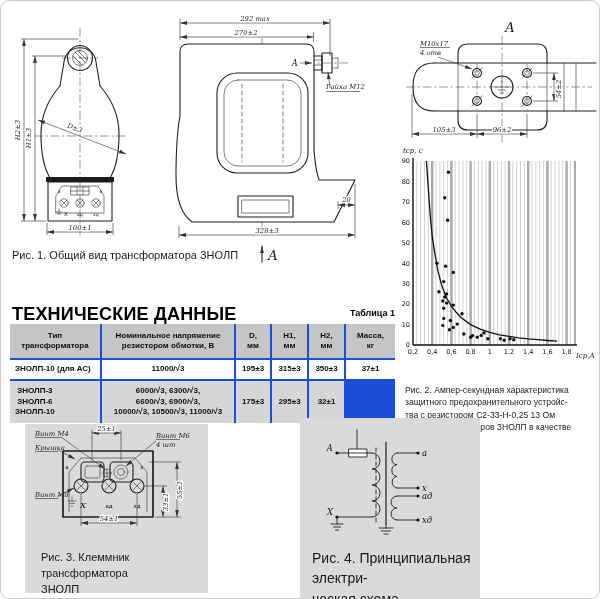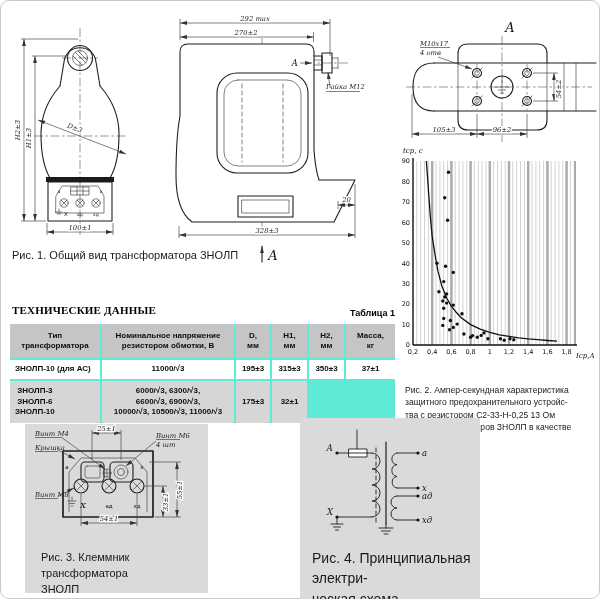--- a/index.html
+++ b/index.html
@@ -17,25 +17,25 @@
   svg text{font-family:"Liberation Sans",sans-serif;}
   svg text.dim{font:italic 6.8px "DejaVu Serif",serif;fill:#222;}
   svg text.dimh{paint-order:stroke;stroke:#fff;stroke-width:2.5px;}
   svg text.small{font:4.5px "DejaVu Sans",sans-serif;fill:#111;}
   svg text.tiny{font:5.5px "DejaVu Sans",sans-serif;fill:#111;}
   svg text.term{font:italic 8.5px "DejaVu Serif",serif;fill:#111;}
   svg text.viewA{font:italic 13px "DejaVu Serif",serif;fill:#111;}
   svg text.tick{font:6.5px "DejaVu Sans",sans-serif;fill:#111;}
   svg text.axlab{font:italic 7px "DejaVu Serif",serif;fill:#111;}
   .caption{font-size:11px;line-height:1.45;color:#1a1a1a;white-space:pre-line;}
-  .section-title{font-size:11px;font-weight:700;letter-spacing:.2px;color:#000;font-family:Liberation Serif, serif;}
+  .section-title{font-size:18px;font-weight:700;letter-spacing:.2px;color:#000;}
   .table-label{font-size:9px;font-weight:700;text-align:right;color:#000;}
   #table-grid{position:absolute;left:10px;top:324px;display:grid;
     grid-template-columns:90px 132px 34px 35px 35px 49px;
-    grid-template-rows:34px 19px 42px;gap:2px;background:#5eead4;}
+    grid-template-rows:34px 19px 42px;gap:2px;background:#1d4ed8;}
   .cell{display:flex;align-items:center;justify-content:center;text-align:center;
     font-weight:700;font-size:8px;line-height:1.3;white-space:pre-line;color:#0d0d0d;}
   .th{background:#c5c5c5;}
   .td.r0{background:#fff;}
   .td.r1{background:#d6d6d6;}
   .td.c0{justify-content:flex-start;text-align:center;padding-left:5px;}
   .graybox{background:#dadada;}
 </style>
 </head>
 <body>
@@ -360,20 +360,21 @@
     <div class="cell td r0 c3">315±3</div>
     <div class="cell td r0 c4">350±3</div>
     <div class="cell td r0 c5">37±1</div>
     <div class="cell td r1 c0">ЗНОЛП-3
 ЗНОЛП-6
 ЗНОЛП-10</div>
     <div class="cell td r1 c1">6000/√3, 6300/√3,
 6600/√3, 6900/√3,
 10000/√3, 10500/√3, 11000/√3</div>
     <div class="cell td r1 c2">175±3</div>
+    <div class="cell td r1 c3">295±3</div>
     <div class="cell td r1 c5">32±1</div>
   </div>
 
 <div class="graybox abs" style="left:25px;top:424px;width:183px;height:169px">
   <svg width="183" height="122" viewBox="0 0 183 122">
     <g class="ln">
       <rect x="38" y="27" width="90" height="66" class="bold"></rect>
       <path class="thin" d="M44,88 L44,48 L56,34 L110,34 L122,48 L122,88"></path>
       <rect x="56" y="38" width="23" height="20" rx="4"></rect>
       <rect class="thin" x="60" y="42" width="15" height="12" rx="2"></rect>

